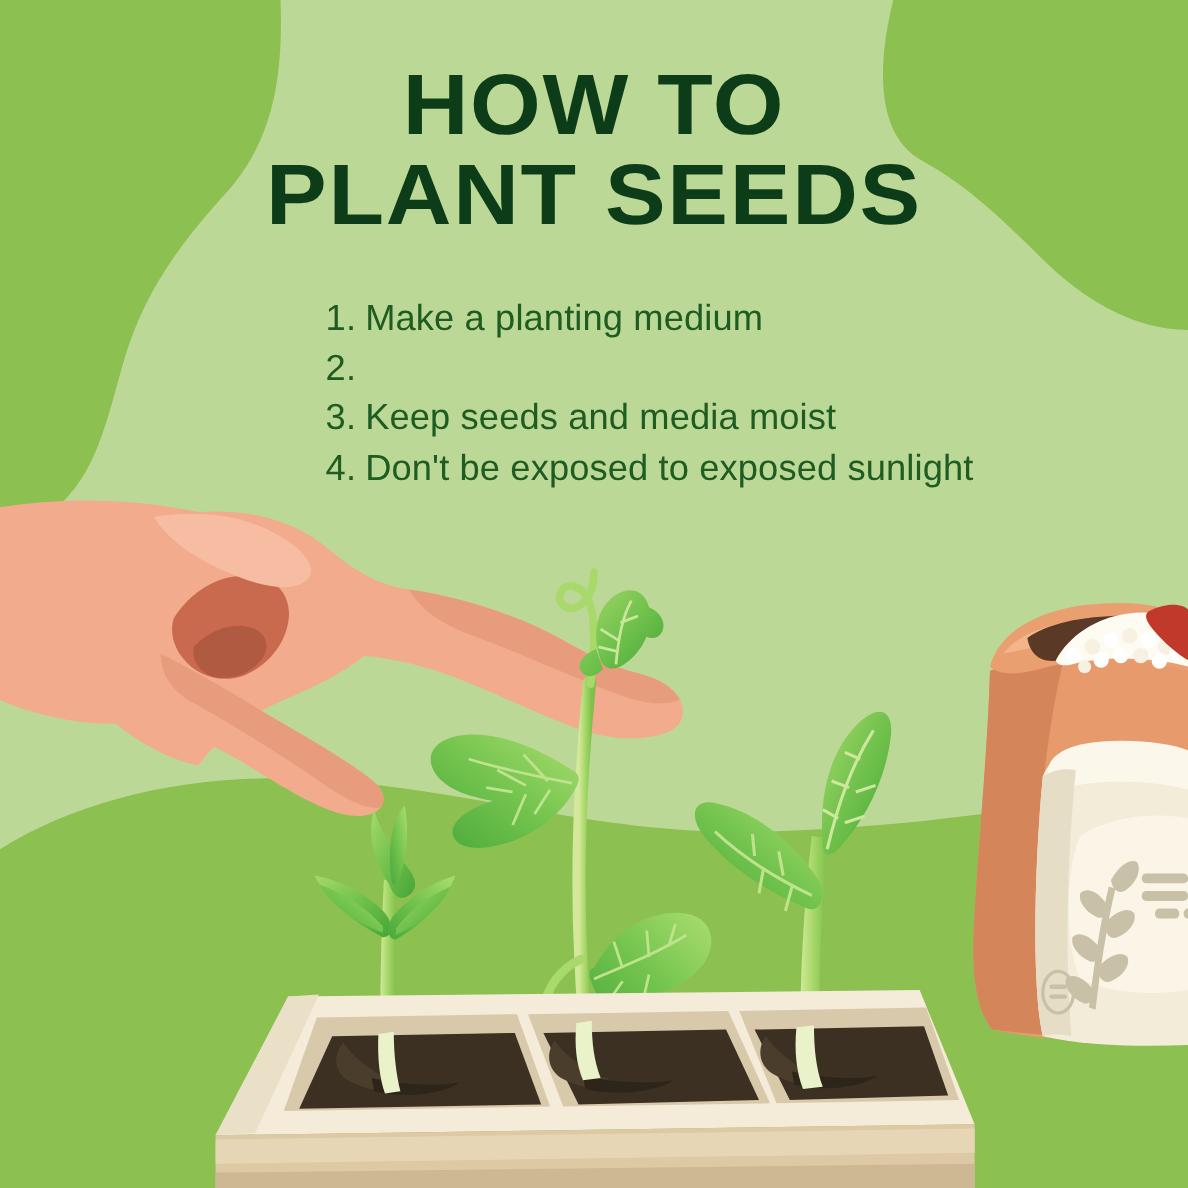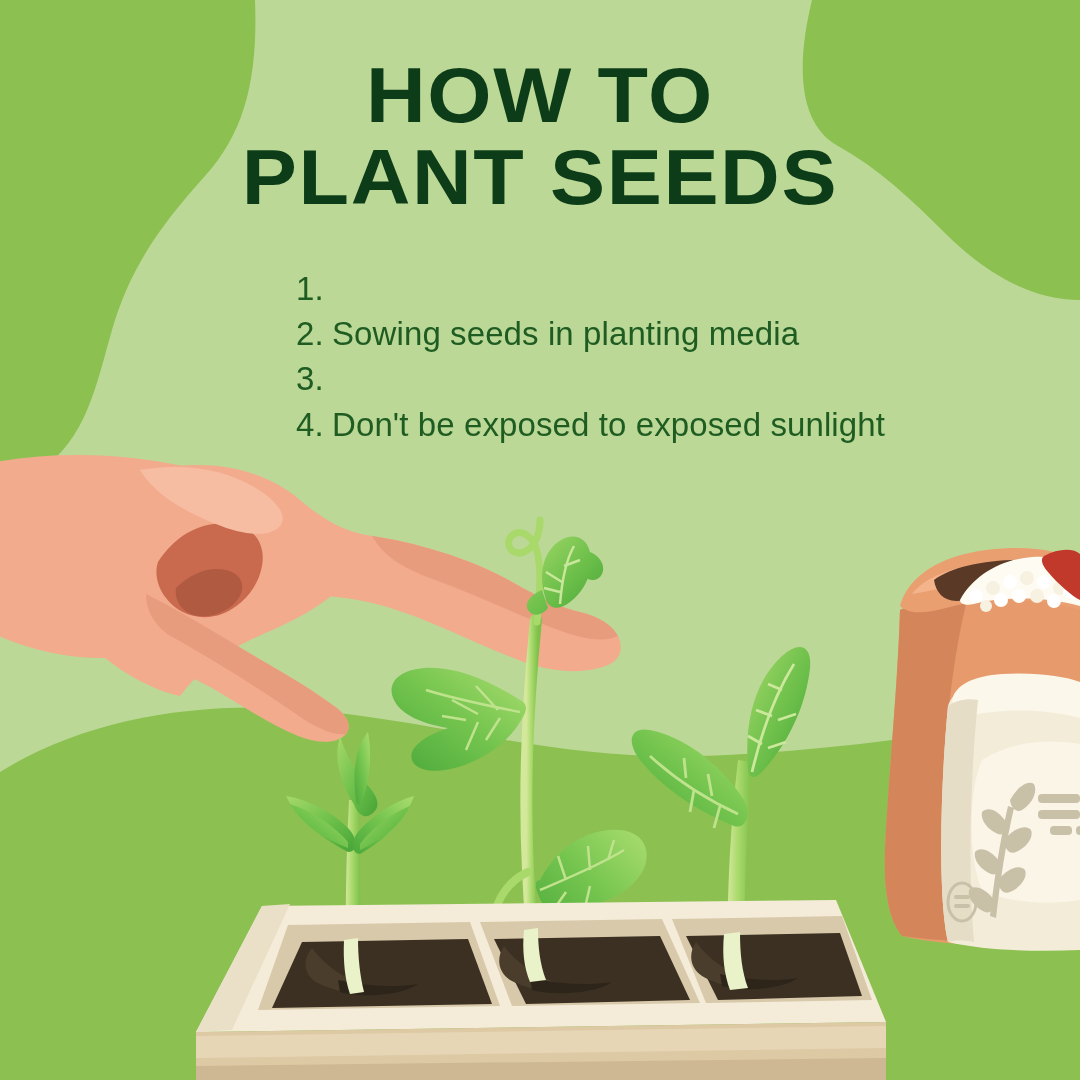--- a/index.html
+++ b/index.html
@@ -310,27 +310,28 @@
   </svg>
 
   <div id="headline">
     <span class="line l1">HOW TO</span>
     <span class="line l2">PLANT SEEDS</span>
   </div>
 
   <ol id="steps" style="list-style:none;margin:0;padding:0;">
     <li class="step">
       <span class="num">1.</span>
+      <span class="txt">Make a planting medium</span>
     </li>
     <li class="step">
       <span class="num">2.</span>
-      <span class="txt">Sowing seeds in planting media</span>
     </li>
     <li class="step">
       <span class="num">3.</span>
+      <span class="txt">Keep seeds and media moist</span>
     </li>
     <li class="step">
       <span class="num">4.</span>
       <span class="txt">Don't be exposed to exposed sunlight</span>
     </li>
   </ol>
 
 </div>
 
 </body></html>

